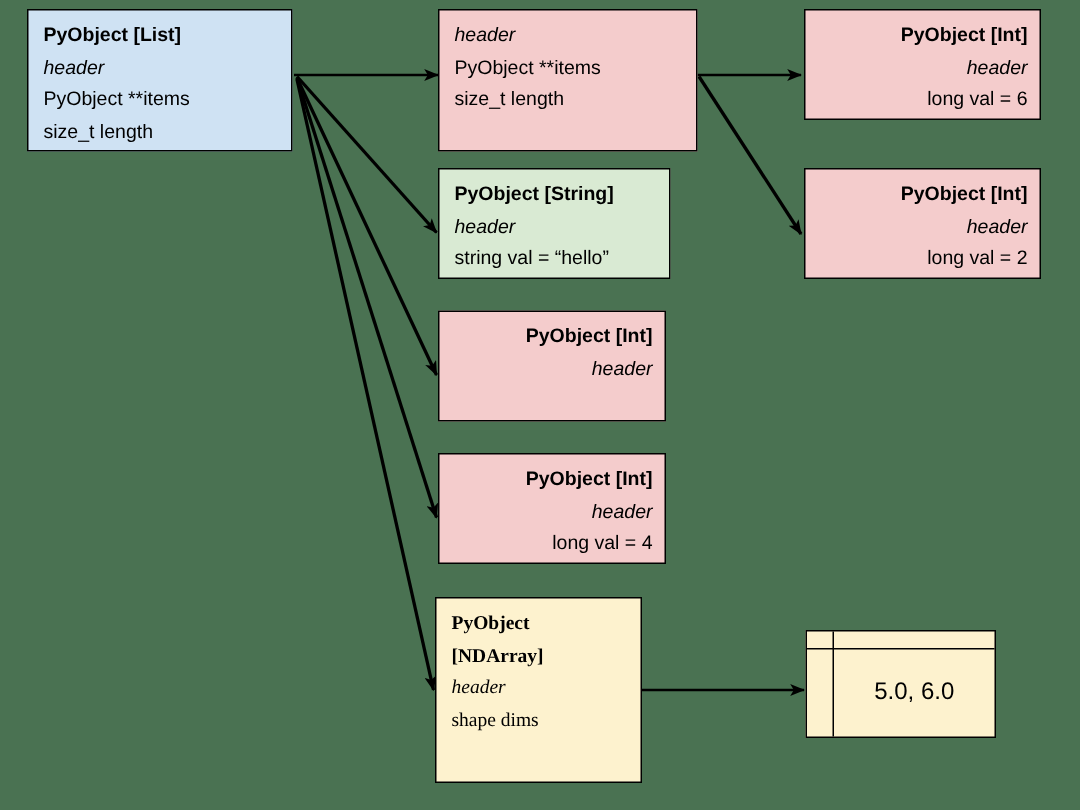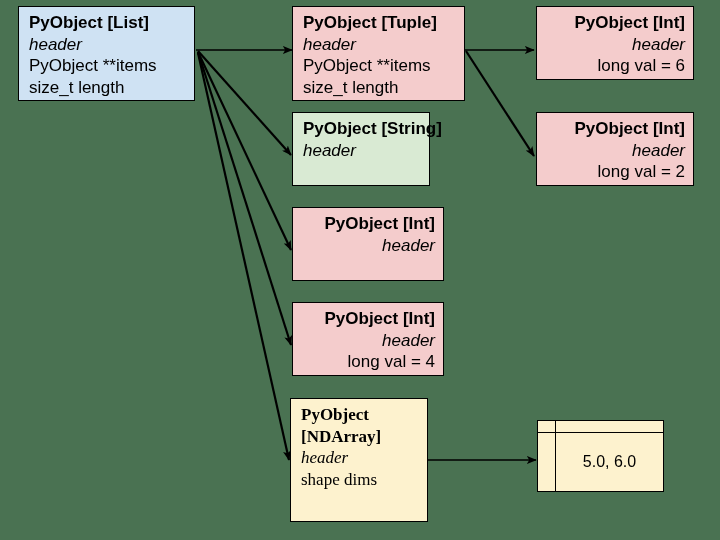--- a/index.html
+++ b/index.html
@@ -21,21 +21,21 @@
     top: 0;
     width: 720px;
     height: 540px;
     pointer-events: none;
   }
   .node {
     position: absolute;
     box-sizing: border-box;
     border: 1px solid #000000;
     padding: 5px 8px 5px 10px;
-    font-size: 17px;
+    font-size: 13px;
     line-height: 21.5px;
     color: #000000;
     white-space: nowrap;
   }
   .node .ttl {
     font-weight: bold;
   }
   .node .hdr {
     font-style: italic;
   }
@@ -102,41 +102,41 @@
   </svg>
 
   <div class="node fill-list" style="left:18px; top:6px; width:177px; height:95px;">
     <div class="ttl">PyObject [List]</div>
     <div class="hdr">header</div>
     <div class="fld">PyObject **items</div>
     <div class="fld">size_t length</div>
   </div>
 
   <div class="node fill-tuple" style="left:292px; top:6px; width:173px; height:95px;">
-    <div class="ttl">PyObject [Tuple]</div>
     <div class="hdr">header</div>
     <div class="fld">PyObject **items</div>
     <div class="fld">size_t length</div>
   </div>
 
   <div class="node fill-int" style="left:536px; top:6px; width:158px; height:74px;">
     <div class="ttl">PyObject [Int]</div>
     <div class="hdr">header</div>
     <div class="fld">long val = 6</div>
   </div>
 
   <div class="node fill-int" style="left:536px; top:112px; width:158px; height:74px;">
     <div class="ttl">PyObject [Int]</div>
     <div class="hdr">header</div>
     <div class="fld">long val = 2</div>
   </div>
 
-  <div class="node fill-string" style="left:292px; top:112px; width:138px; height:74px;">
+  <div class="node fill-string" style="left:292px; top:112px; width:155px; height:74px;">
     <div class="ttl">PyObject [String]</div>
     <div class="hdr">header</div>
+    <div class="fld">string val = “hello”</div>
   </div>
 
   <div class="node fill-int" style="left:292px; top:207px; width:152px; height:74px;">
     <div class="ttl">PyObject [Int]</div>
     <div class="hdr">header</div>
   </div>
 
   <div class="node fill-int" style="left:292px; top:302px; width:152px; height:74px;">
     <div class="ttl">PyObject [Int]</div>
     <div class="hdr">header</div>

